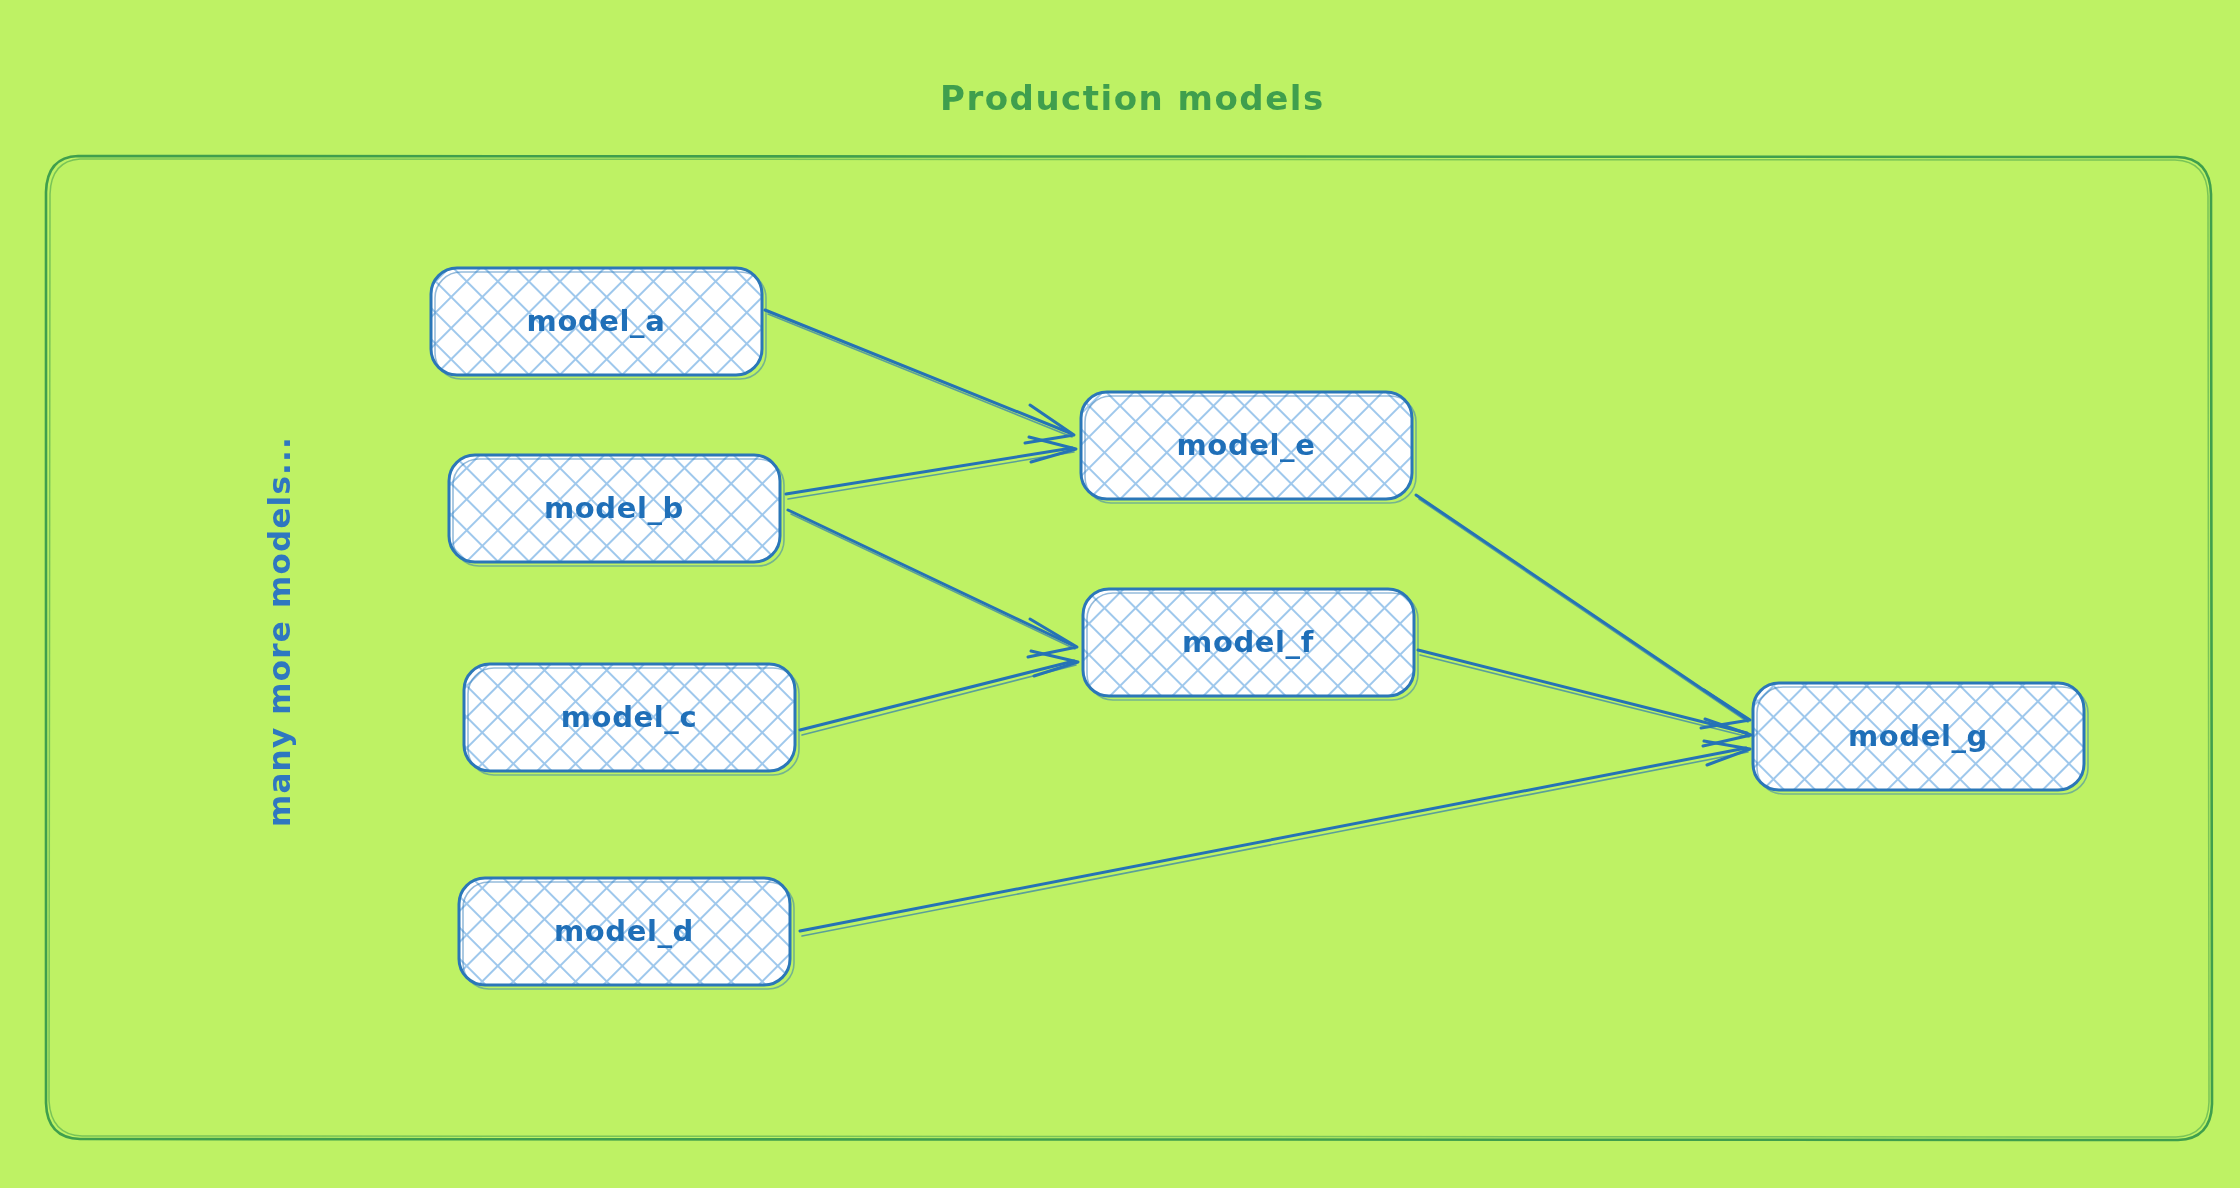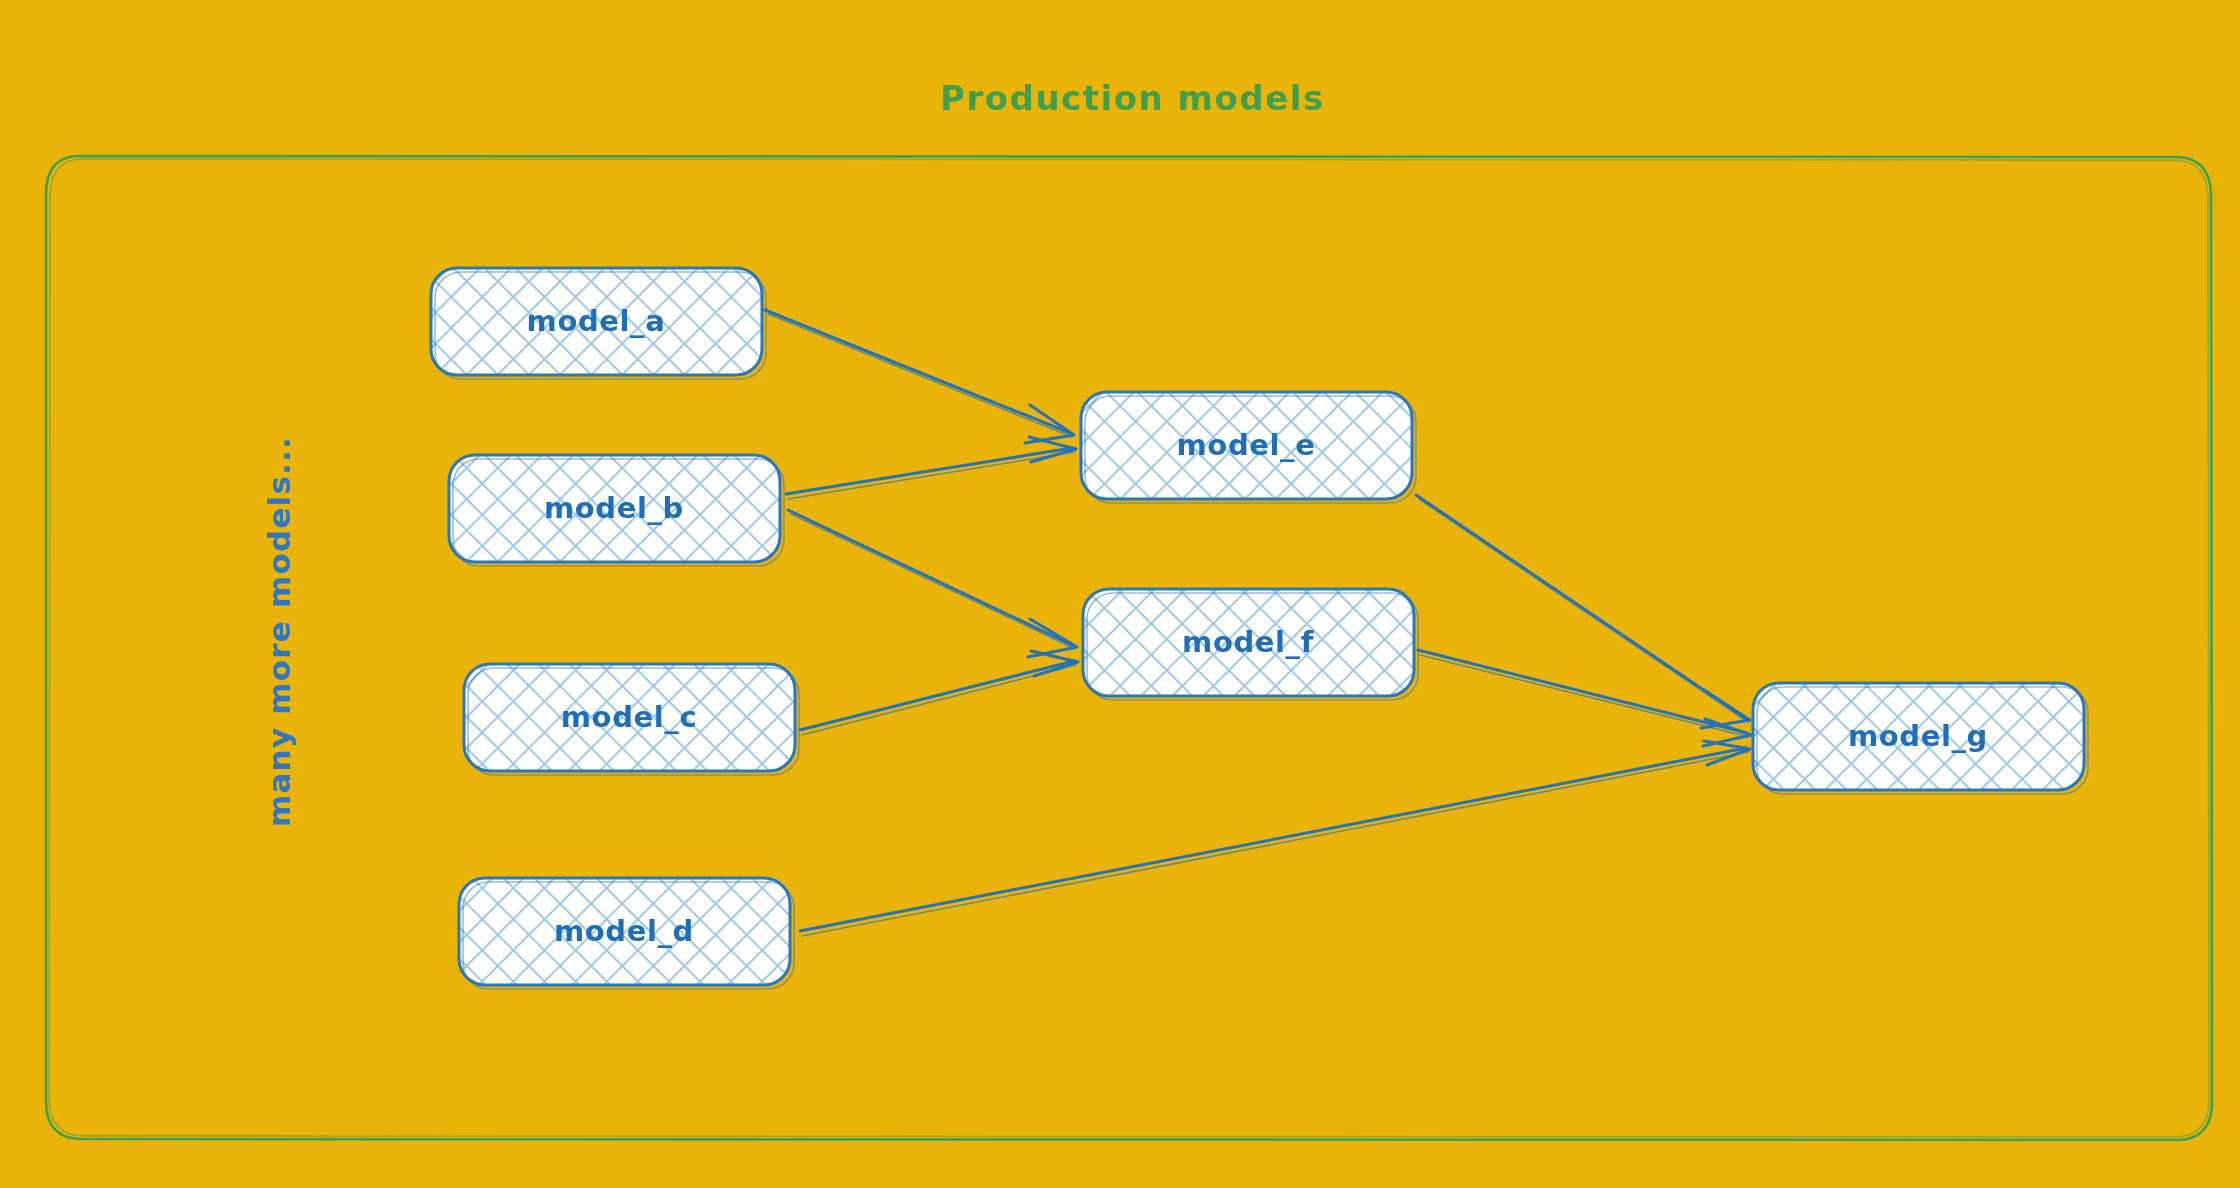--- a/index.html
+++ b/index.html
@@ -4,21 +4,21 @@
 <style>
   html, body {
     margin: 0;
     padding: 0;
     background: #ffffff;
   }
   #canvas {
     position: relative;
     width: 2240px;
     height: 1188px;
-    background: #eab308;
+    background: #bef264;
     overflow: hidden;
     font-family: "DejaVu Sans", sans-serif;
   }
   #diagram-svg {
     position: absolute;
     left: 0;
     top: 0;
     width: 2240px;
     height: 1188px;
   }

